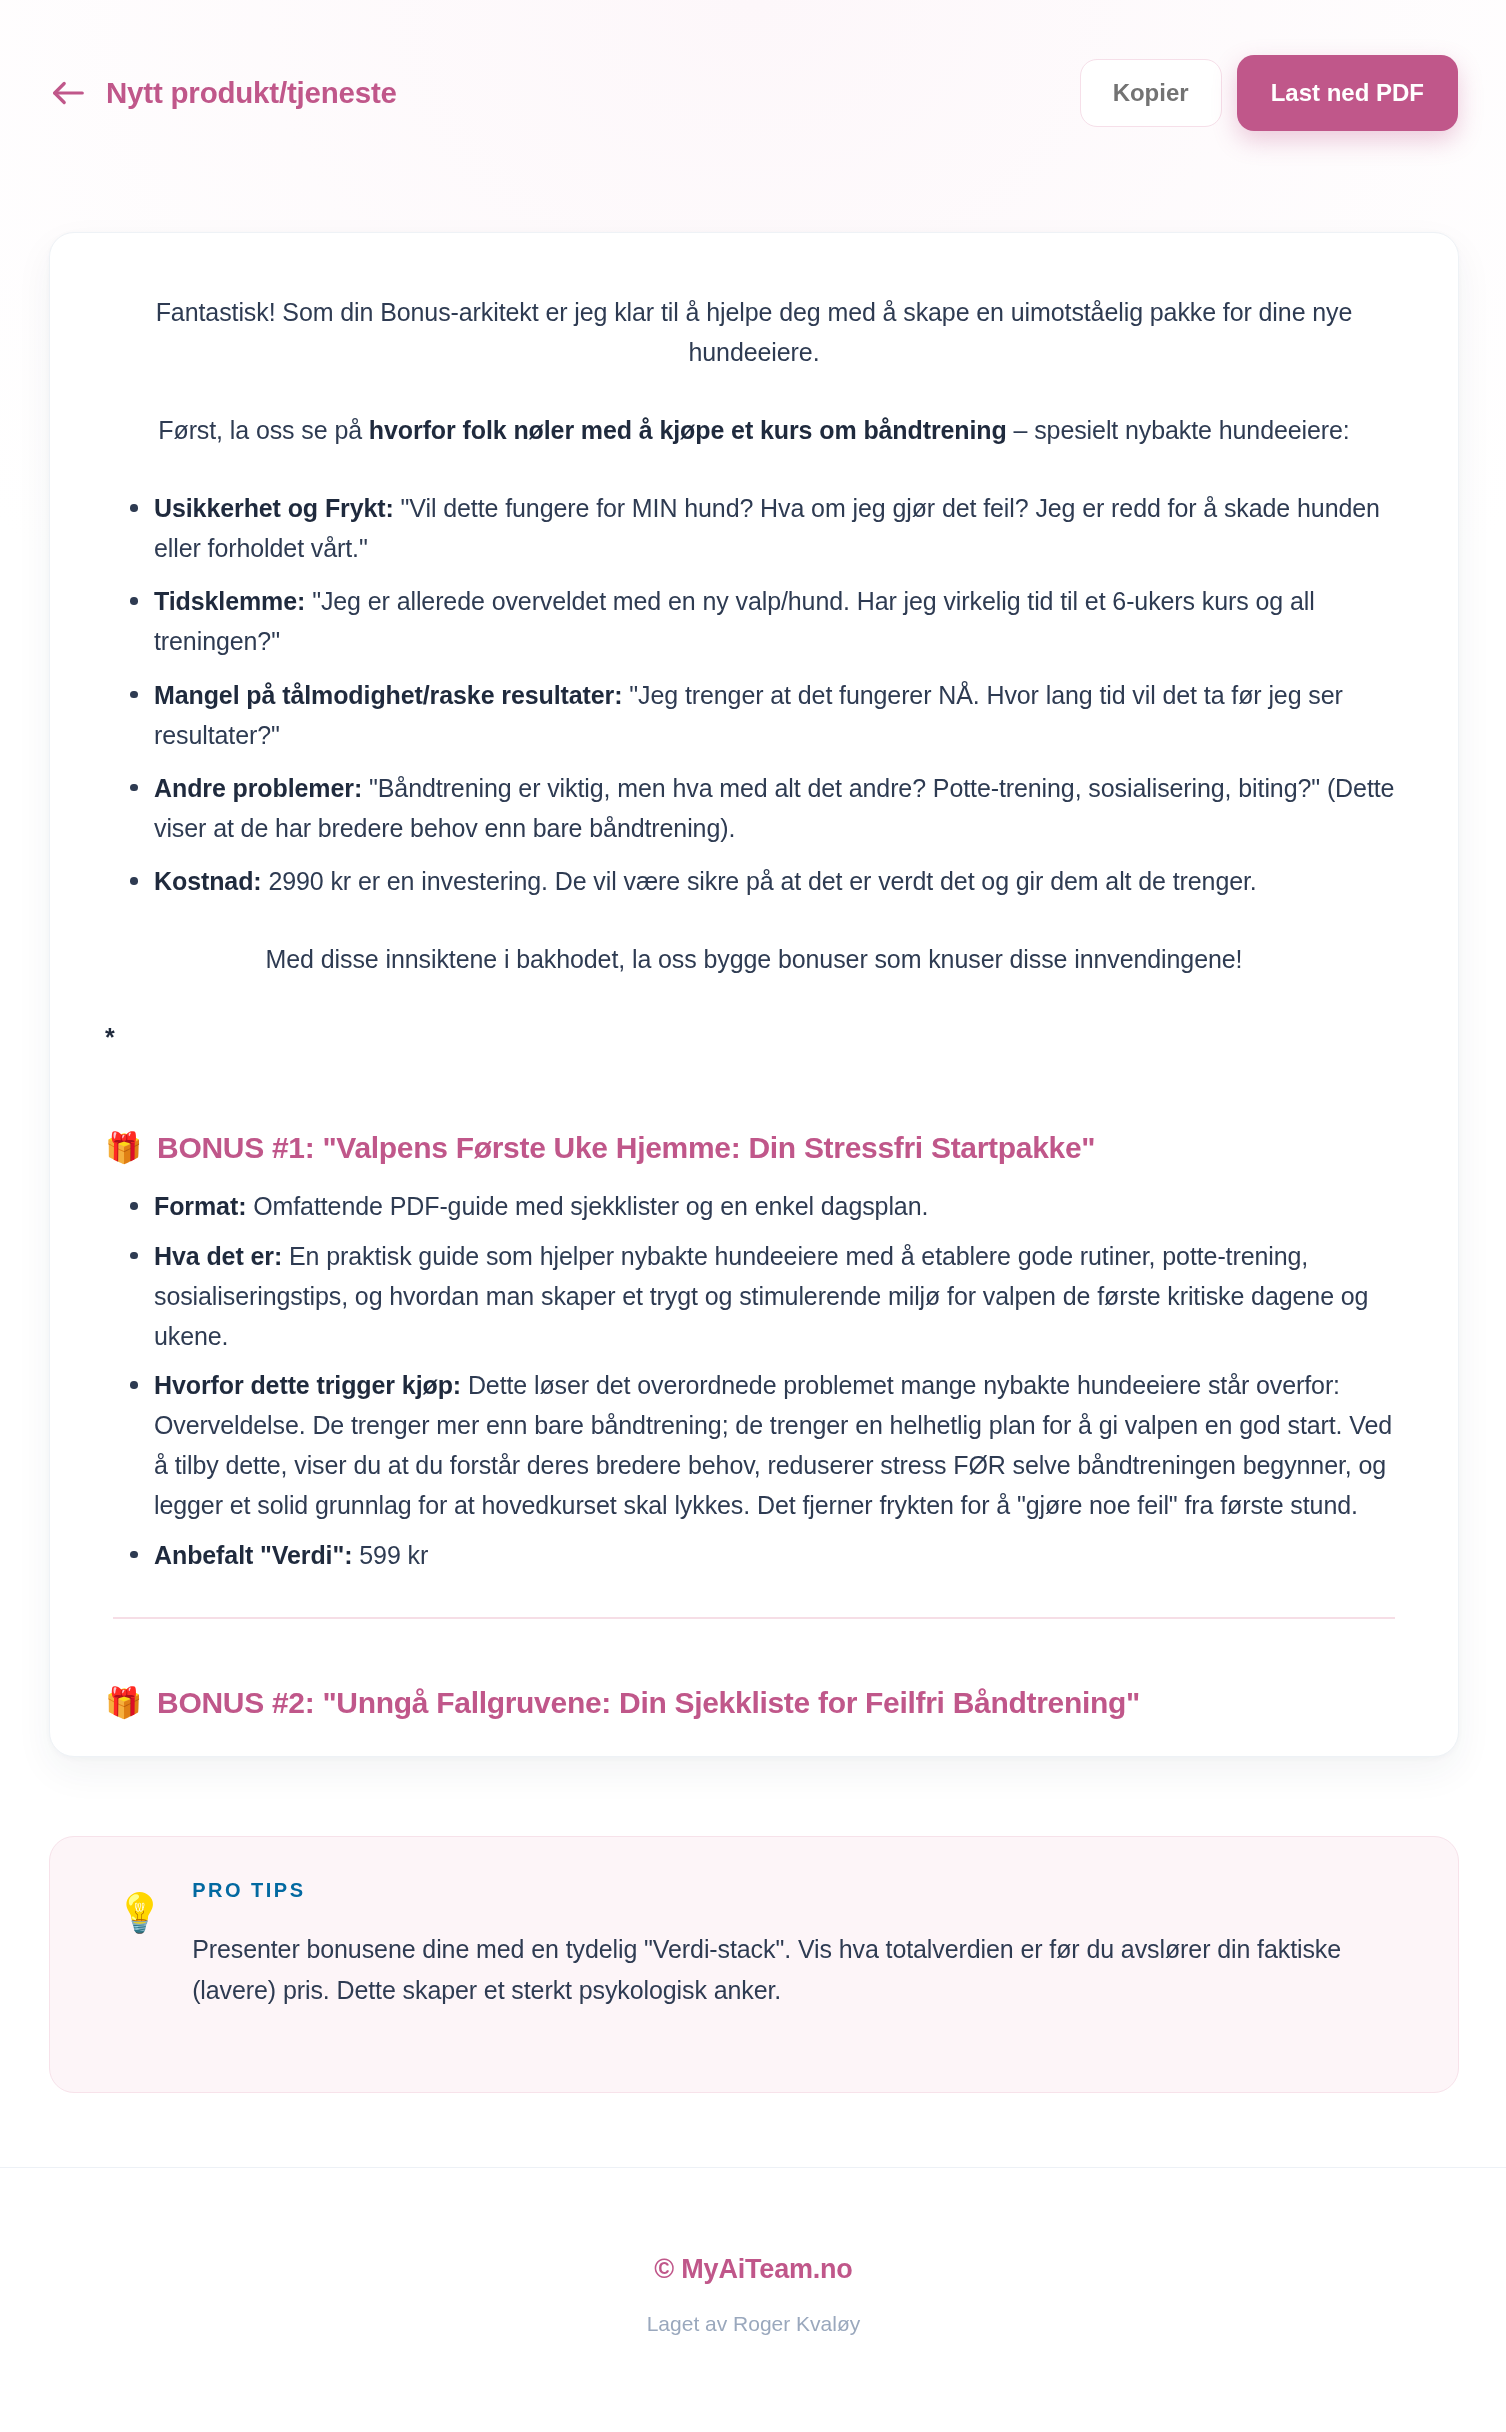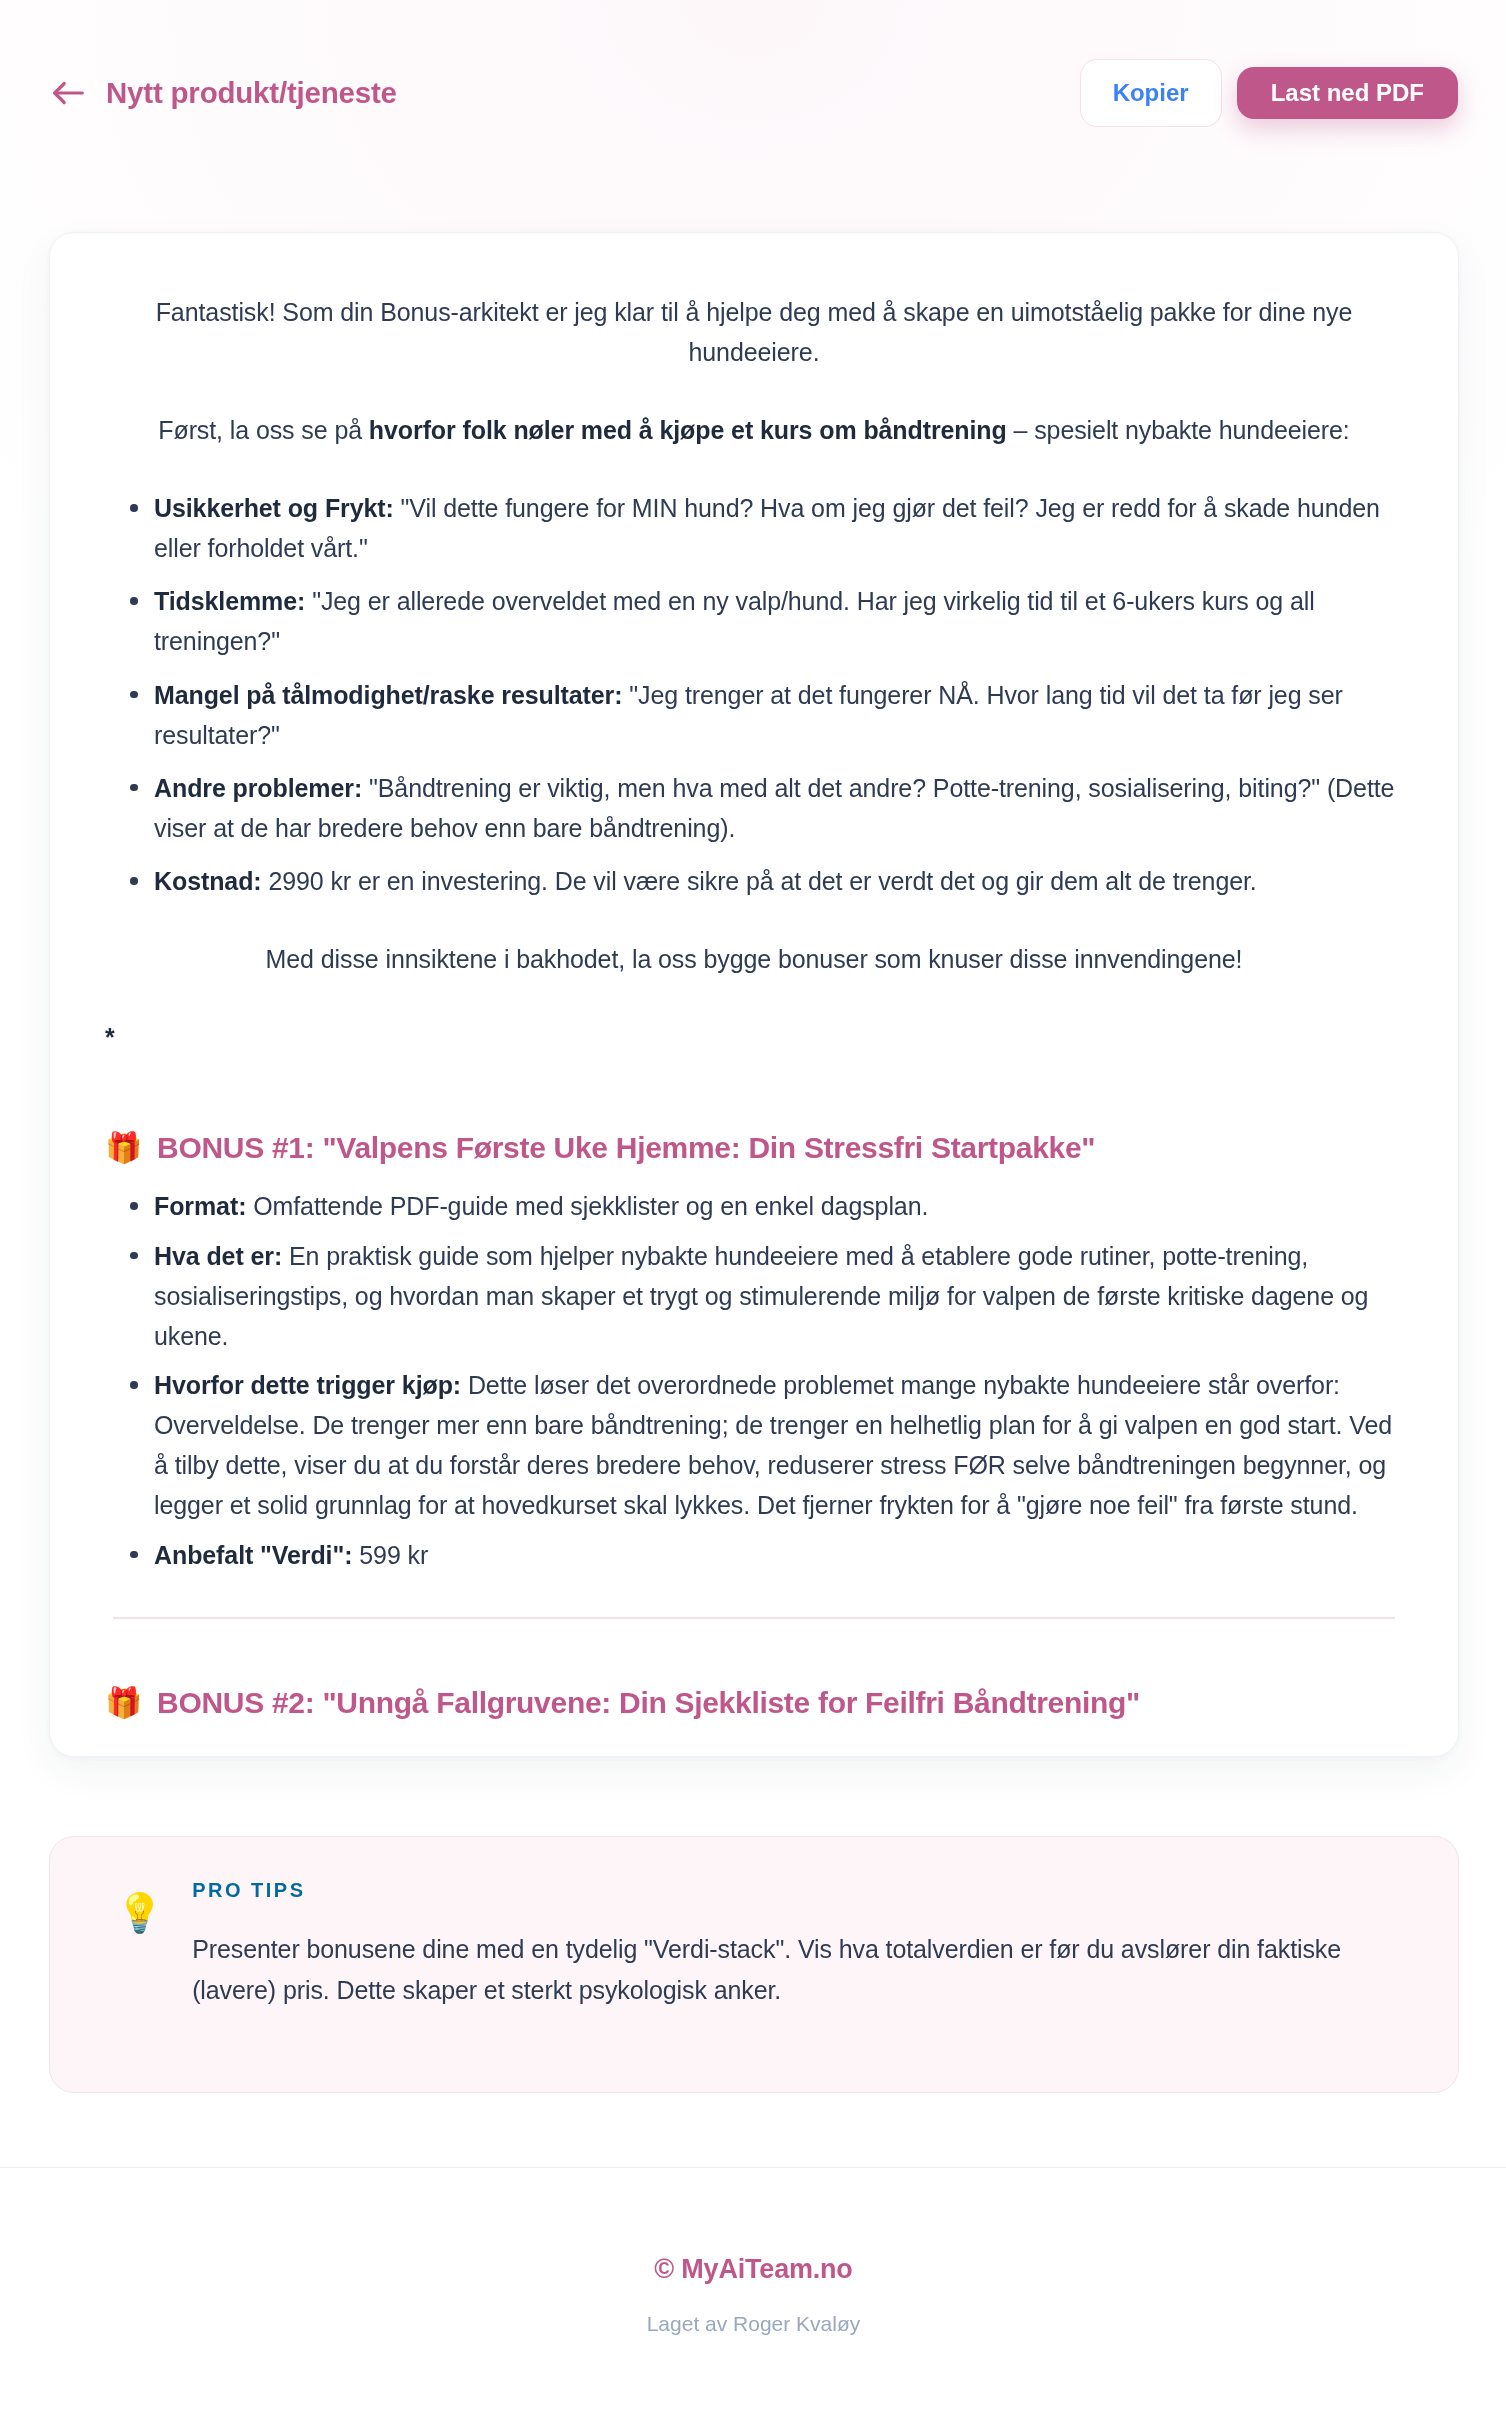--- a/index.html
+++ b/index.html
@@ -86,32 +86,32 @@
     border-radius: 17px;
     cursor: pointer;
     white-space: nowrap;
     display: flex;
     align-items: center;
     justify-content: center;
   }
 
   .btn-copy {
     background: #ffffff;
-    color: #3b82f6;
+    color: #737373;
     border: 1.9px solid #f6dfe9;
     padding: 0 32px;
     height: 68px;
   }
 
   .btn-pdf {
     background: #c0578a;
     color: #ffffff;
     border: none;
     padding: 11px 34px;
-    height: 52px;
+    height: 76px;
     box-shadow: 0 9.5px 25px rgba(192, 87, 138, 0.30);
   }
 
   
   .content-card {
     position: absolute;
     left: 49px;
     top: 232px;
     width: 1410px;
     height: 1525px;

